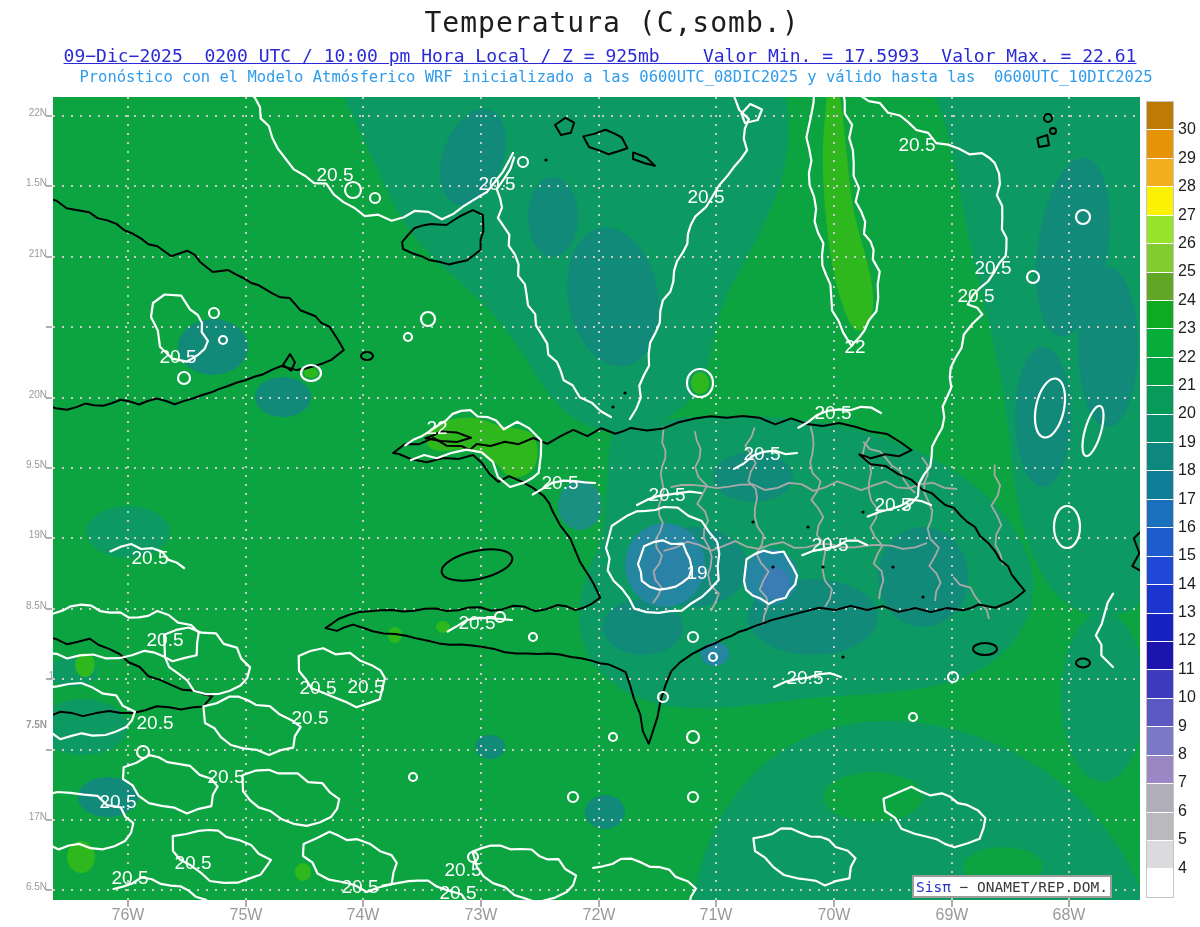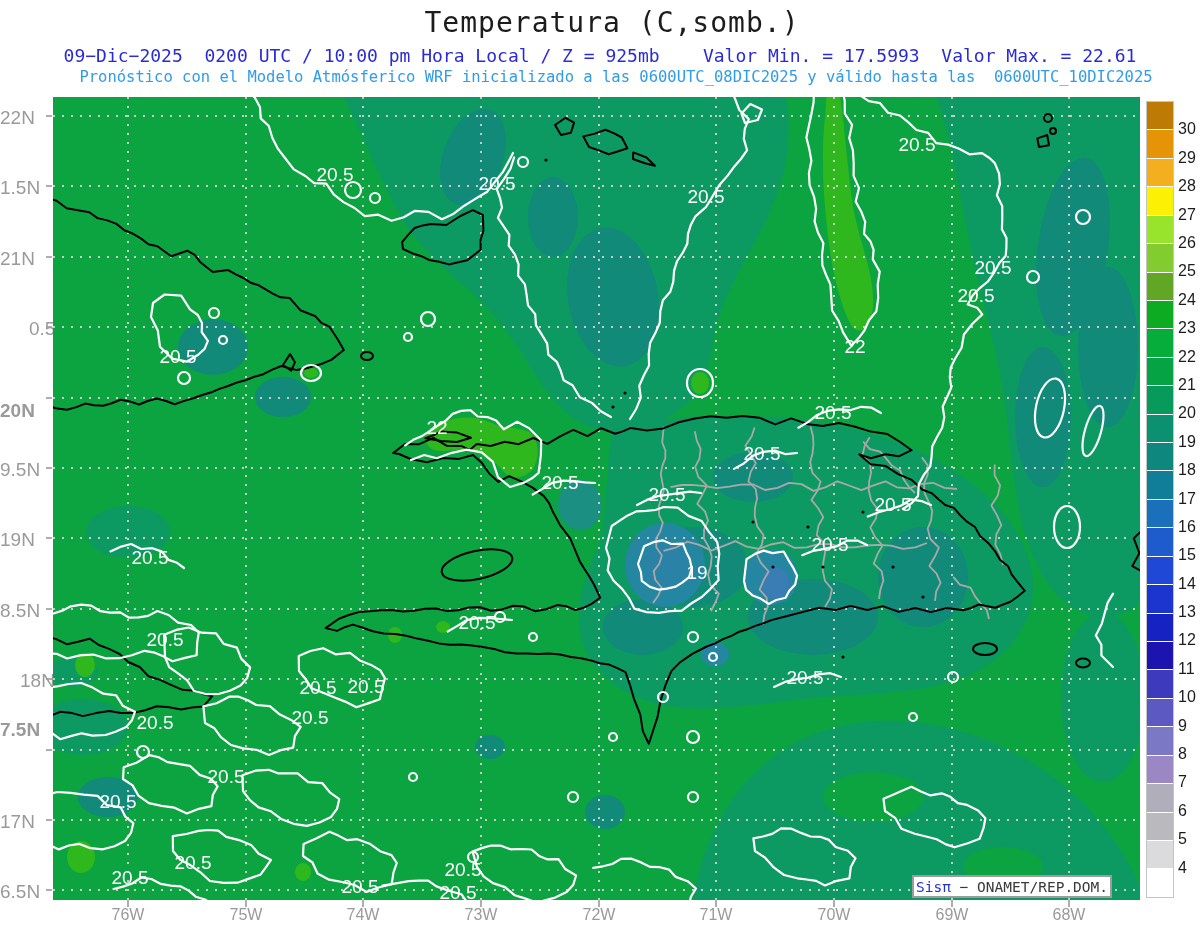--- a/index.html
+++ b/index.html
@@ -1,34 +1,34 @@
 <!DOCTYPE html>
 <html style="--title: #1c1c1c; --subtitle1: #2b2bd6; --subtitle2: #2f9ceb; --axis_label: #9a9a9a; --grid: #c9c9c9; --sea_base: #0ba441; --band_20_21: #0c9a62; --band_19_20: #118a79; --pool_19: #2486a0; --pool_18: #3a7cb4; --warm_22: #2fb81d; --coast: #000000; --province: #a9a9a9; --contour: #ffffff;"><head>
 <meta charset="utf-8">
 <style>
   html,body{margin:0;padding:0;background:#ffffff;}
   #page{position:relative;width:1200px;height:927px;background:#fff;overflow:hidden;
         font-family:"Liberation Sans",sans-serif;}
   .hdr{position:absolute;left:0;width:1200px;text-align:center;white-space:pre;}
   #title{top:6px;font-family:"DejaVu Sans Mono",monospace;font-size:28px;font-weight:400;
          letter-spacing:1px;color:var(--title);padding-left:12px;}
-  #sub1{top:45px;font-family:"DejaVu Sans Mono",monospace;font-size:18px;color:var(--subtitle1);}
+  #sub1{top:45px;font-family:"DejaVu Sans Mono",monospace;font-size:18px;color:var(--subtitle1);text-decoration:underline;}
   #sub2{top:68px;font-family:"DejaVu Sans Mono",monospace;font-size:15.5px;color:var(--subtitle2);padding-left:16px;}
   #mapwrap{position:absolute;left:53px;top:97px;width:1087px;height:803px;}
   svg{overflow:visible;display:block;}
   .sea{fill:var(--sea_base);}
   .t1{fill:var(--band_20_21);} .t2{fill:var(--band_19_20);}
   .warm{fill:var(--warm_22);} .p19{fill:var(--pool_19);} .p18{fill:var(--pool_18);}
   .grid{stroke:var(--grid);stroke-width:2;stroke-dasharray:2 7;fill:none;}
   .prov{stroke:var(--province);stroke-width:1.8;fill:none;stroke-linejoin:round;}
   .coast{stroke:var(--coast);stroke-width:2;fill:none;stroke-linejoin:round;stroke-linecap:round;}
   .wline{stroke:var(--contour);stroke-width:2.2;fill:none;stroke-linejoin:round;stroke-linecap:round;}
   .clabel{fill:var(--contour);font-family:"Liberation Sans",sans-serif;font-size:19px;}
   .tick{stroke:#9a9a9a;stroke-width:1.6;}
-  .ylab{position:absolute;left:0;width:47px;text-align:left;font-size:19px;color:var(--axis_label);}
+  .ylab{position:absolute;left:0;width:47px;text-align:right;font-size:10px;color:var(--axis_label);}
   .xlab{position:absolute;top:906px;width:60px;margin-left:-30px;text-align:center;
         font-size:16px;color:var(--axis_label);}
   #cbar{position:absolute;left:1146px;top:101px;width:26px;height:795px;
         border:1px solid #c4c4c4;display:flex;flex-direction:column;}
   .cbar-cell{flex:1;border-bottom:1px solid #fff;}
   .cbar-cell:last-child{border-bottom:none;}
   .cblab{position:absolute;left:1178px;width:40px;font-size:16px;color:#1c1c1c;}
   #wm{position:absolute;left:912px;top:875px;width:200px;height:23px;background:#fff;
       border:2px solid #9c9c9c;box-sizing:border-box;display:flex;align-items:center;
       justify-content:center;font-family:"DejaVu Sans Mono",monospace;font-size:14.5px;white-space:pre;}
@@ -40,21 +40,21 @@
 <div id="page">
   <div id="title" class="hdr">Temperatura (C,somb.)</div>
   <div id="sub1" class="hdr">09−Dic−2025  0200 UTC / 10:00 pm Hora Local / Z = 925mb    Valor Min. = 17.5993  Valor Max. = 22.61</div>
   <div id="sub2" class="hdr">Pronóstico con el Modelo Atmósferico WRF inicializado a las 0600UTC_08DIC2025 y válido hasta las  0600UTC_10DIC2025</div>
 
   <div id="yaxis">
       <div class="ylab" style="top: 107px;">22N</div>
       <div class="ylab" style="top: 177px;">1.5N</div>
       <div class="ylab" style="top: 248px;">21N</div>
       <div class="ylab" style="top: 318px; margin-left: 29px;">0.5N</div>
-      <div class="ylab" style="top: 400px; font-weight: bold;">20N</div>
+      <div class="ylab" style="top: 389px;">20N</div>
       <div class="ylab" style="top: 459px;">9.5N</div>
       <div class="ylab" style="top: 529px;">19N</div>
       <div class="ylab" style="top: 600px;">8.5N</div>
       <div class="ylab" style="top: 670px; margin-left: 20px;">18N</div>
       <div class="ylab" style="top: 719px; font-weight: bold;">7.5N</div>
       <div class="ylab" style="top: 811px;">17N</div>
       <div class="ylab" style="top: 881px;">6.5N</div>
     </div>
   <div id="xaxis">
       <div class="xlab" style="left: 128px;">76W</div>

